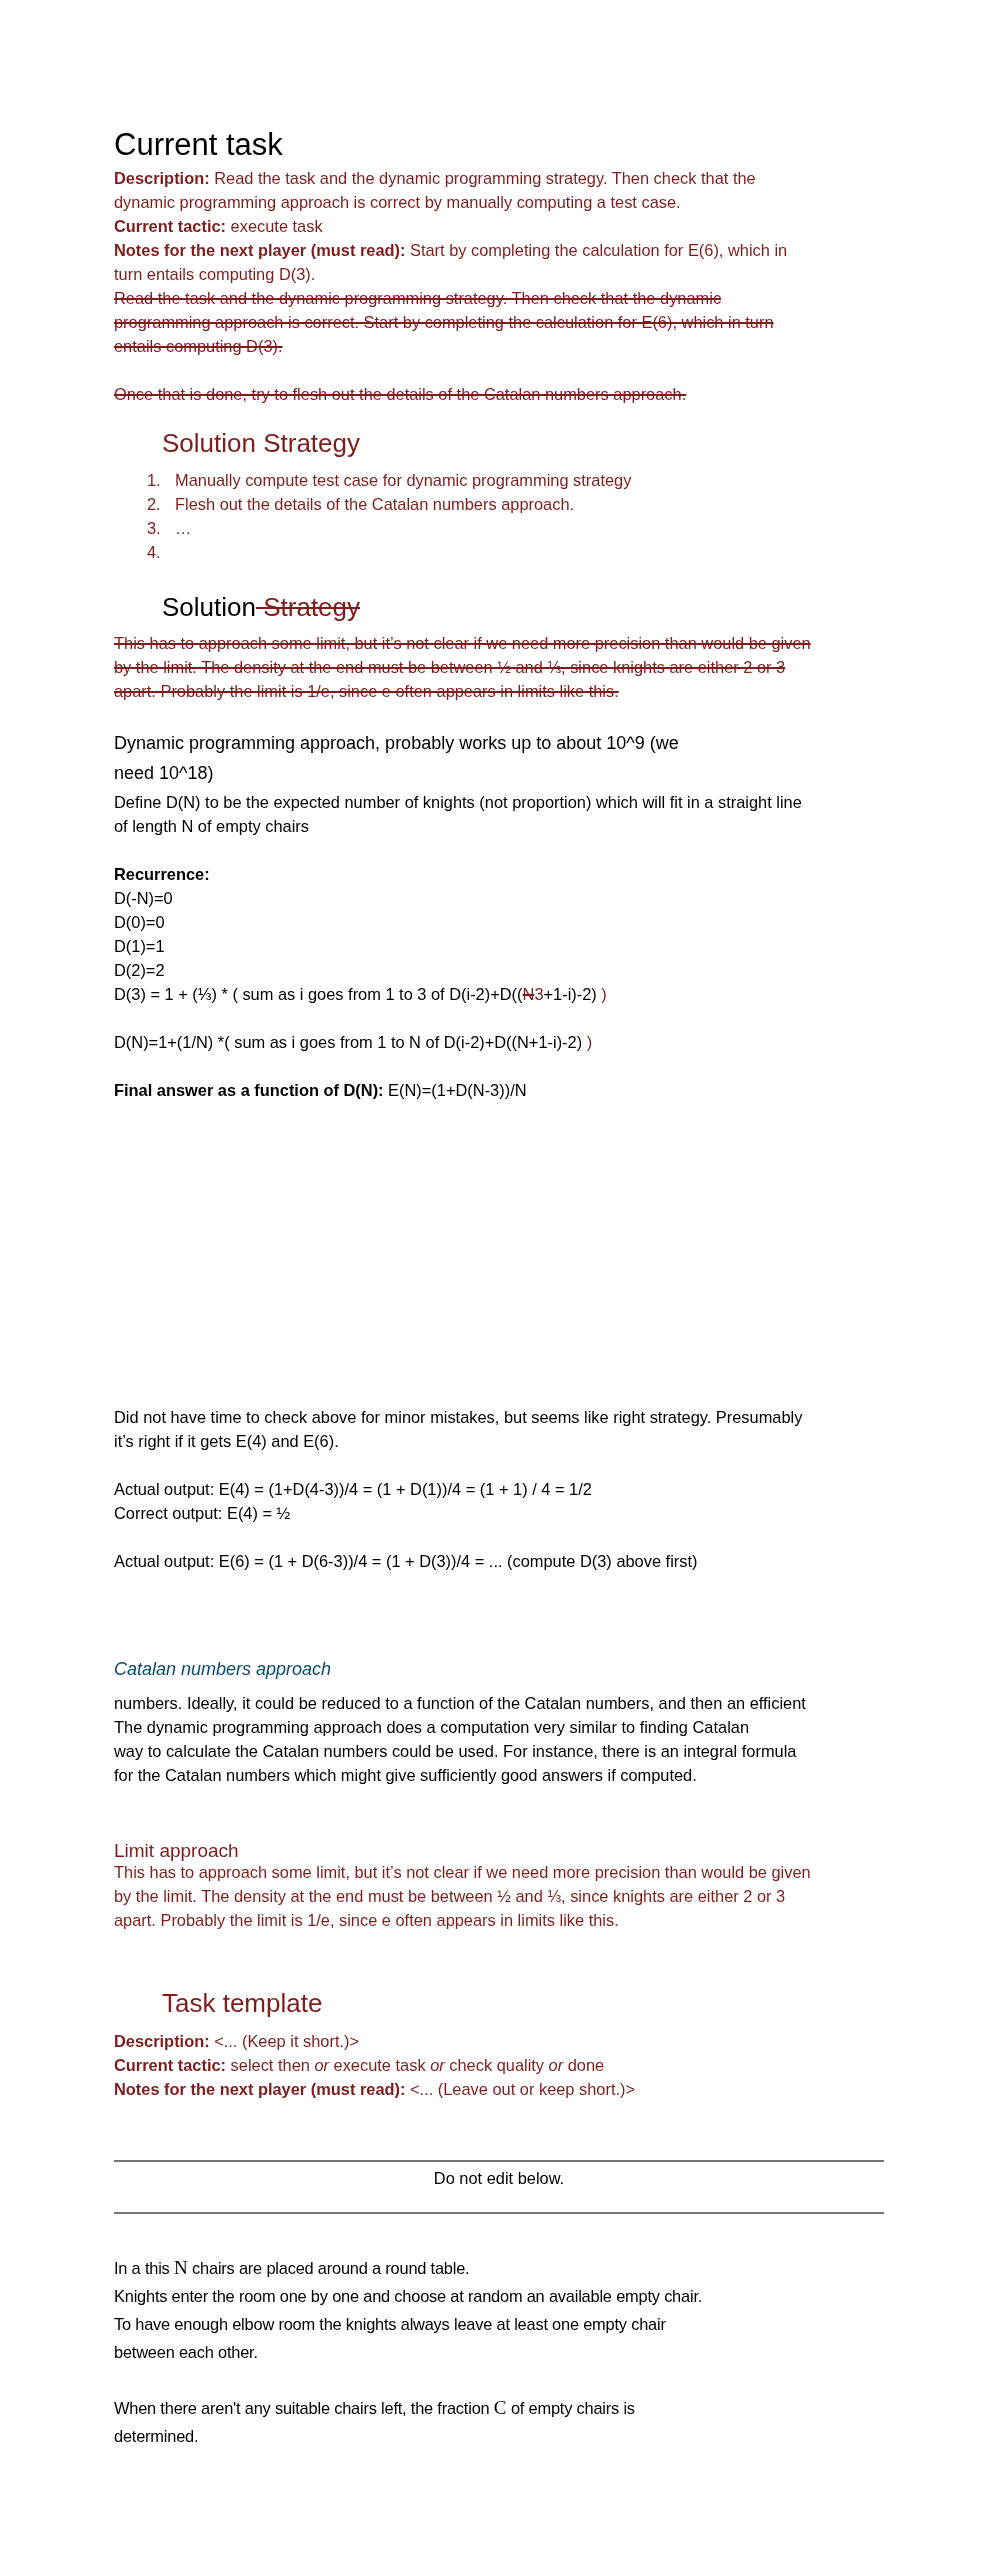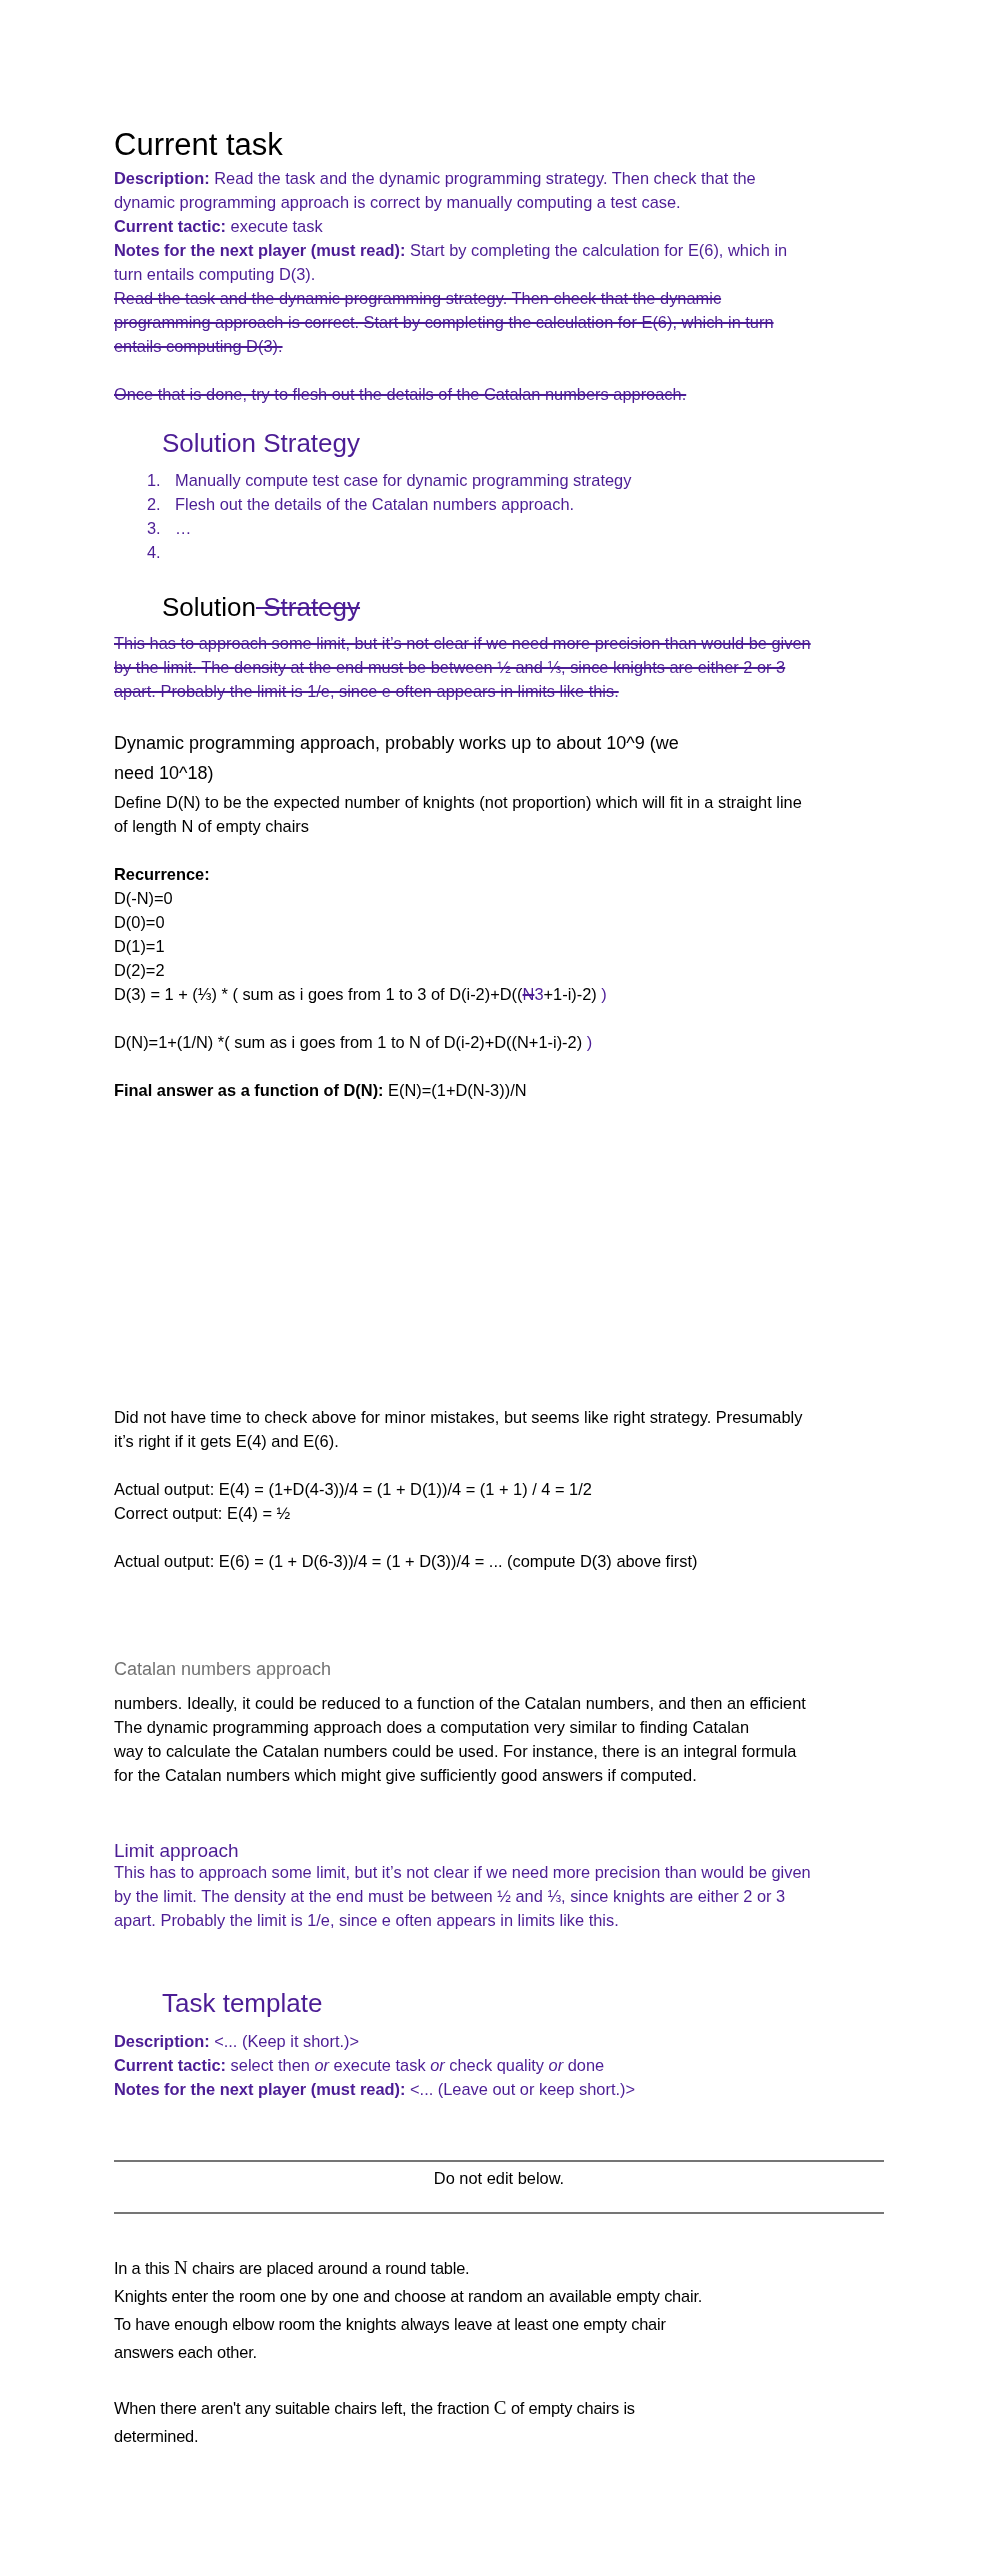--- a/index.html
+++ b/index.html
@@ -1,22 +1,22 @@
 <!DOCTYPE html>
 <html style="font-size:9.4px"><head>
 <meta charset="utf-8">
 <style>
   html,body{margin:0;padding:0;background:#ffffff;}
   body{width:995px;height:2576px;position:relative;overflow:hidden;
        font-family:"Liberation Sans",sans-serif;color:#000000;}
   .abs{position:absolute;left:114px;width:770px;}
   .line{height:24px;line-height:24px;font-size:16.4px;white-space:pre;}
   .wrapline{height:24px;line-height:24px;font-size:16.4px;}
-  .gray{color:#4c1d95;}
-  .dgray{color:#737373;}
+  .gray{color:#7f1d1d;}
+  .dgray{color:#0c4a6e;font-style:italic;}
   .strike{text-decoration:line-through;text-decoration-thickness:1.8px;}
   .b{font-weight:bold;}
   .i{font-style:italic;}
   .h1{font-size:31px;line-height:37px;}
   .h2{font-size:26px;line-height:34px;margin-left:48px;}
   .h3{font-size:18px;line-height:30px;}
   .h4{font-size:19px;line-height:26px;}
   .listrow{position:relative;padding-left:61px;height:24px;line-height:24px;font-size:16.4px;}
   .listnum{position:absolute;left:33px;top:0;}
   .rule{position:absolute;left:114px;width:770px;height:1.8px;background:#757575;}
@@ -119,18 +119,18 @@
 <div class="rule" style="top:2160px;"></div>
 <div class="abs center" style="top:2166px;">
   <div class="wrapline">Do not edit below.</div>
 </div>
 <div class="rule" style="top:2212px;"></div>
 
 <div class="abs" style="top:2254px;">
   <div class="taskline"><span>In a this </span><span class="mathserif">N</span><span> chairs are placed around a round table.</span></div>
   <div class="taskline">Knights enter the room one by one and choose at random an available empty chair.</div>
   <div class="taskline">To have enough elbow room the knights always leave at least one empty chair</div>
-  <div class="taskline">answers each other.</div>
+  <div class="taskline">between each other.</div>
   <div class="taskline"></div>
   <div class="taskline"><span>When there aren't any suitable chairs left, the fraction </span><span class="mathserif">C</span><span> of empty chairs is</span></div>
   <div class="taskline">determined.</div>
 </div>
 
 
 </body></html>

